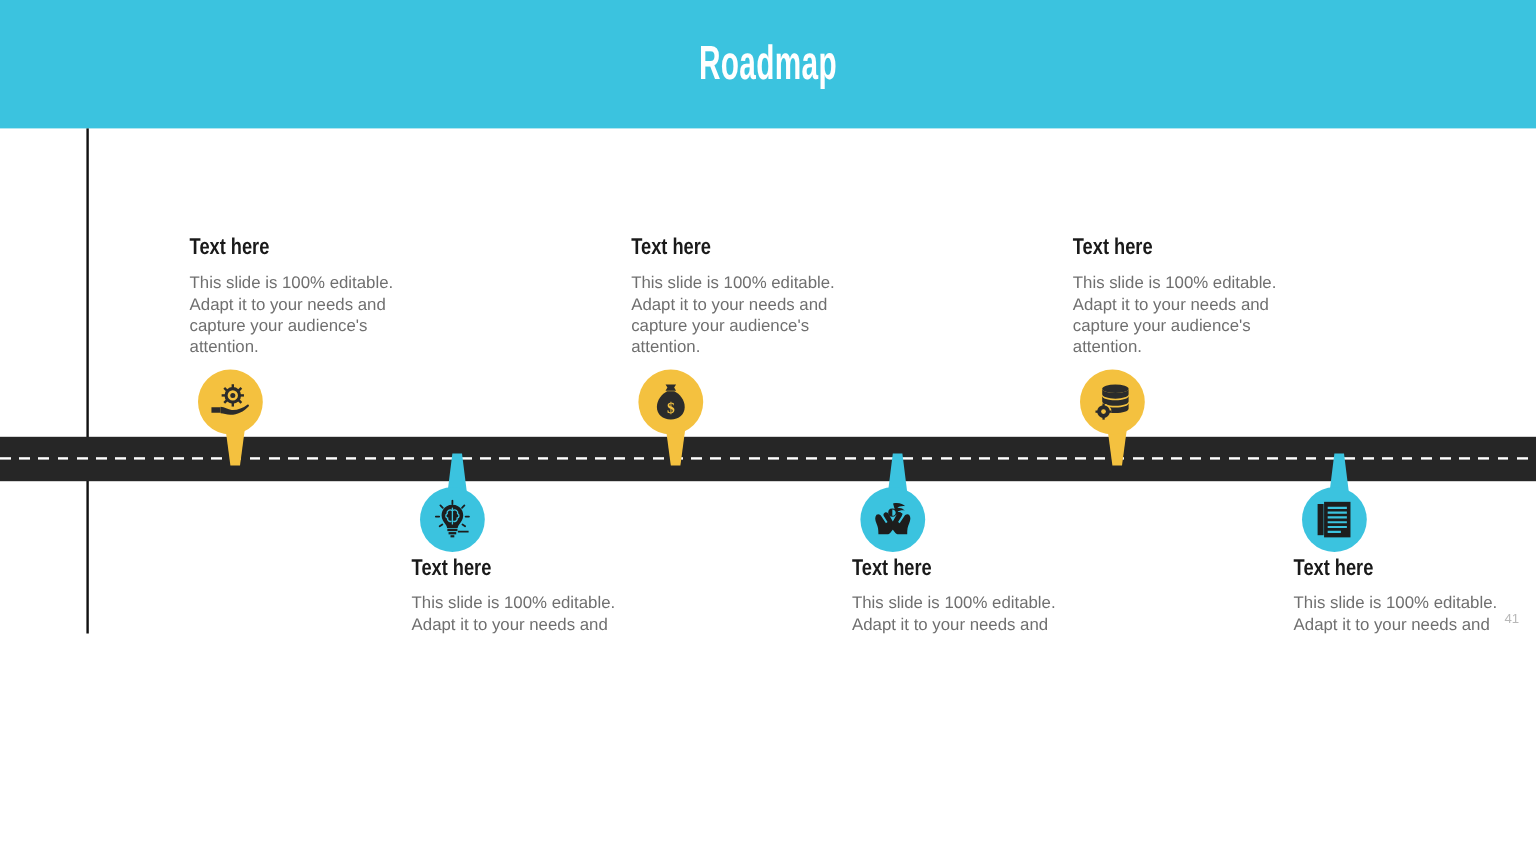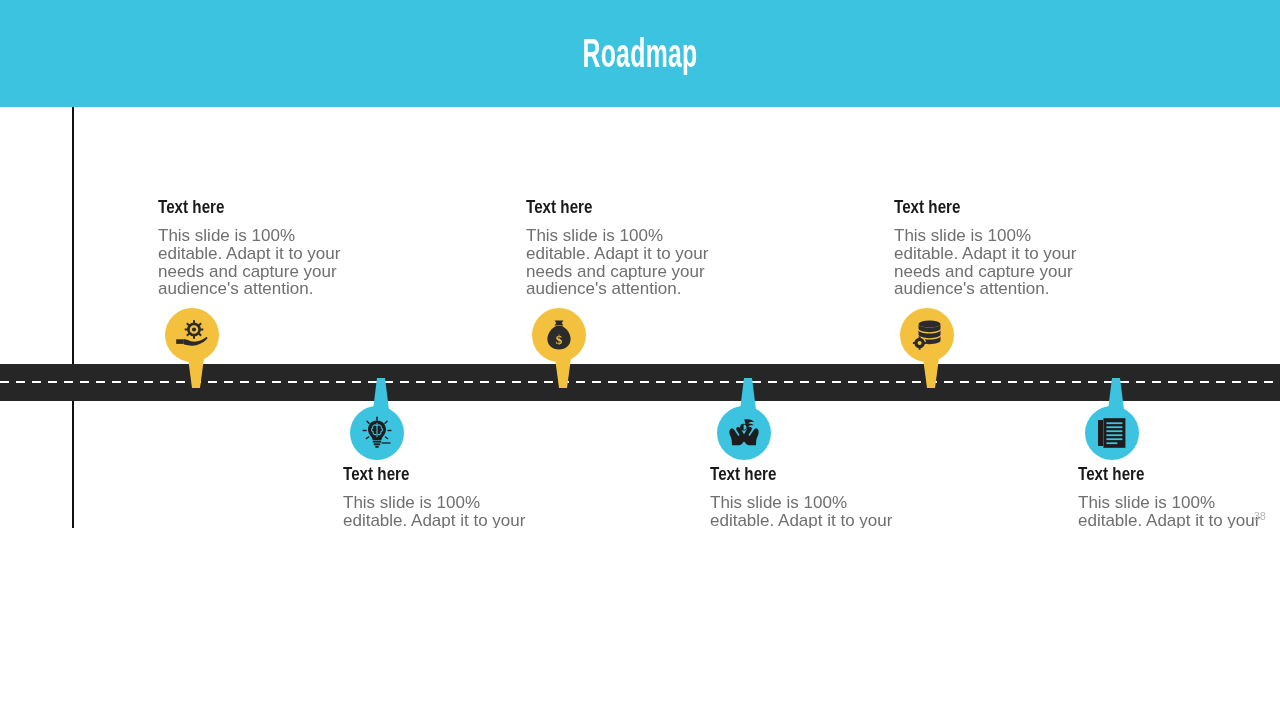--- a/index.html
+++ b/index.html
@@ -54,21 +54,21 @@
     font-family:"Liberation Sans Narrow","Liberation Sans",sans-serif;
     font-weight:bold;
     font-size:19px;
     color:#1a1a1a;
     margin:0 0 9px 0;
     transform:scaleX(0.80);
     transform-origin:left center;
     white-space:nowrap;
   }
   .block .bd{
-    font-size:17px;
+    font-size:14px;
     line-height:17.8px;
     color:#6f6f6f;
     margin:0;
     width:196px;
   }
 
   .top-1{left:118px;top:196px;}
   .top-2{left:486px;top:196px;}
   .top-3{left:854px;top:196px;}
   .bot-1{left:303px;top:463px;}
@@ -299,15 +299,15 @@
             <line x1="11.4" y1="15.2" x2="27.4" y2="15.2"></line>
             <line x1="11.4" y1="19.2" x2="27.4" y2="19.2"></line>
             <line x1="11.4" y1="23.2" x2="27.4" y2="23.2"></line>
             <line x1="11.4" y1="27.2" x2="22.4" y2="27.2"></line>
           </g>
         </svg>
       </span>
     </div>
   </div>
 
-  <div class="page-num">38</div>
+  <div class="page-num">41</div>
 
 </div>
 
 </body></html>

